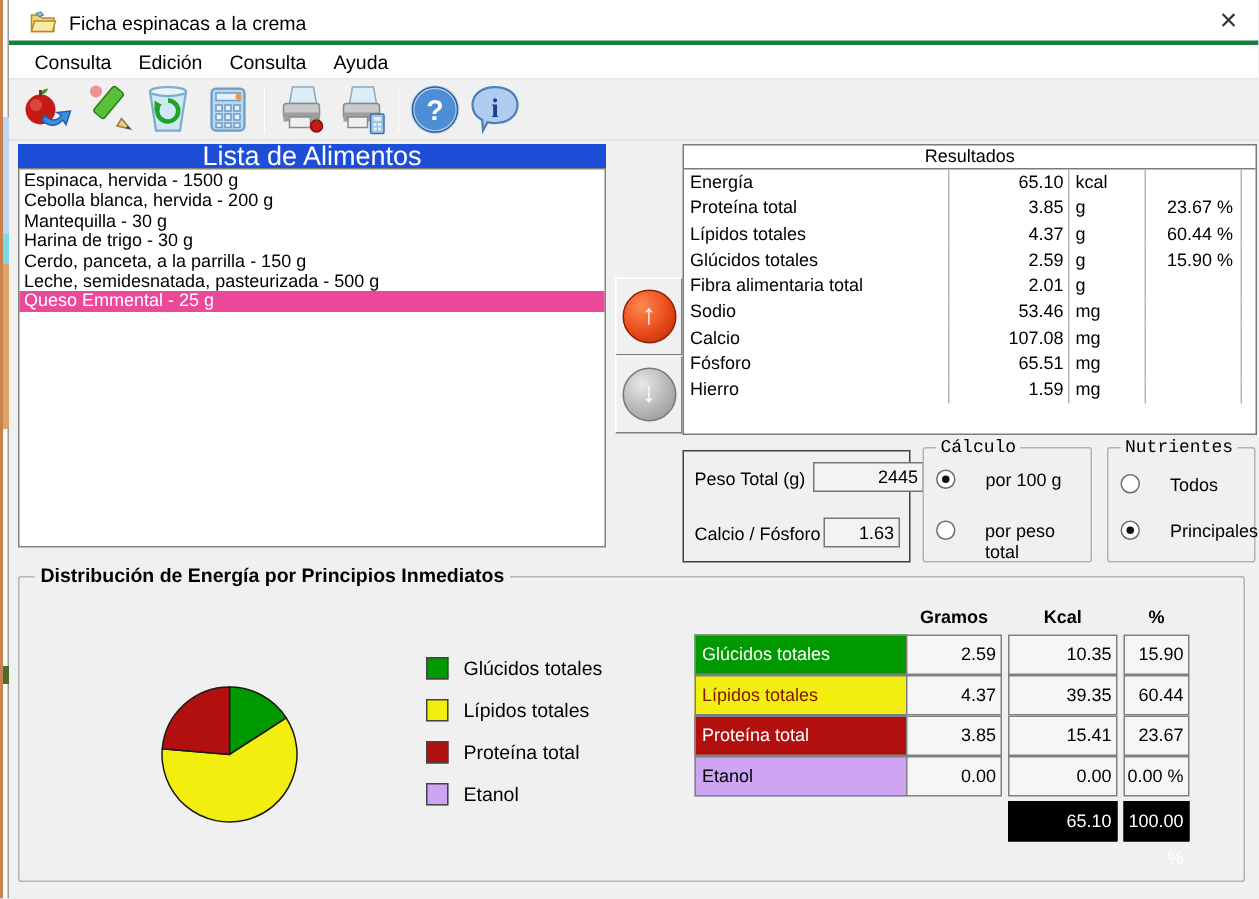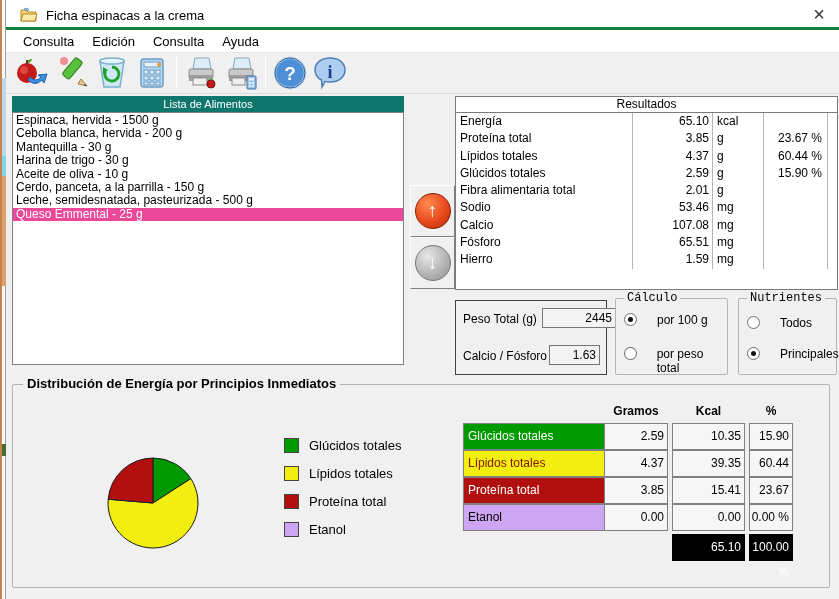--- a/index.html
+++ b/index.html
@@ -24,21 +24,21 @@
   
   #menubar { left:6px; top:30px; width:833px; height:22px; background:#fff; display:flex; align-items:center; padding-left:8px; }
   .menu-item { padding:2px 9px; font-size:13px; }
 
   
   #toolbar { left:6px; top:52px; width:833px; height:42px; background:#f0f0f0; border-top:1px solid #e6e6e6; border-bottom:1px solid #dcdcdc; display:flex; align-items:center; padding-left:6px; }
   .tool-btn { width:40px; height:38px; display:flex; align-items:center; justify-content:center; }
   .tool-sep { width:1px; height:32px; background:#c8c8c8; border-right:1px solid #fff; margin:0 4px; }
 
   
-  #list-header { left:12px; top:96px; width:392px; height:16px; background:#0f766e; color:#fff; text-align:center; line-height:16px; font-size:11px; }
+  #list-header { left:12px; top:96px; width:392px; height:16px; background:#1d4ed8; color:#fff; text-align:center; line-height:16px; font-size:18px; }
   #list-box { left:12px; top:112px; width:392px; height:253px; background:#fff; border:1px solid #828282; padding:1px 0 0 0; }
   .list-item { height:13.4px; line-height:13.4px; padding-left:3px; white-space:nowrap; overflow:hidden; }
   .list-item.selected { background:#ec4899; color:#fff; }
 
   
   .move-btn { left:410px; width:45px; height:52px; background:#f0f0f0; border:1px solid #808080; border-top-color:#fff; border-left-color:#fff; display:flex; align-items:center; justify-content:center; }
   #btn-up { top:185px; }
   #btn-down { top:237px; }
   .circle-ic { width:36px; height:36px; border-radius:50%; display:flex; align-items:center; justify-content:center; color:#fff; font-size:19px; font-weight:bold; }
   .circle-up { background:radial-gradient(circle at 35% 30%, #ff8a50, #e8491d 55%, #b42a00); border:1px solid #8a2000; }
@@ -210,21 +210,20 @@
       </svg>
     </div>
   </div>
 
   <div class="abs" id="list-header">Lista de Alimentos</div>
   <div class="abs" id="list-box">
     <div class="list-item">Espinaca, hervida - 1500 g</div>
     <div class="list-item">Cebolla blanca, hervida - 200 g</div>
     <div class="list-item">Mantequilla - 30 g</div>
     <div class="list-item">Harina de trigo - 30 g</div>
-    <div class="list-item">Aceite de oliva - 10 g</div>
     <div class="list-item">Cerdo, panceta, a la parrilla - 150 g</div>
     <div class="list-item">Leche, semidesnatada, pasteurizada - 500 g</div>
     <div class="list-item selected">Queso Emmental - 25 g</div>
   </div>
 
   <div class="abs move-btn" id="btn-up">
     <div class="circle-ic circle-up">↑</div>
   </div>
   <div class="abs move-btn" id="btn-down">
     <div class="circle-ic circle-down">↓</div>

